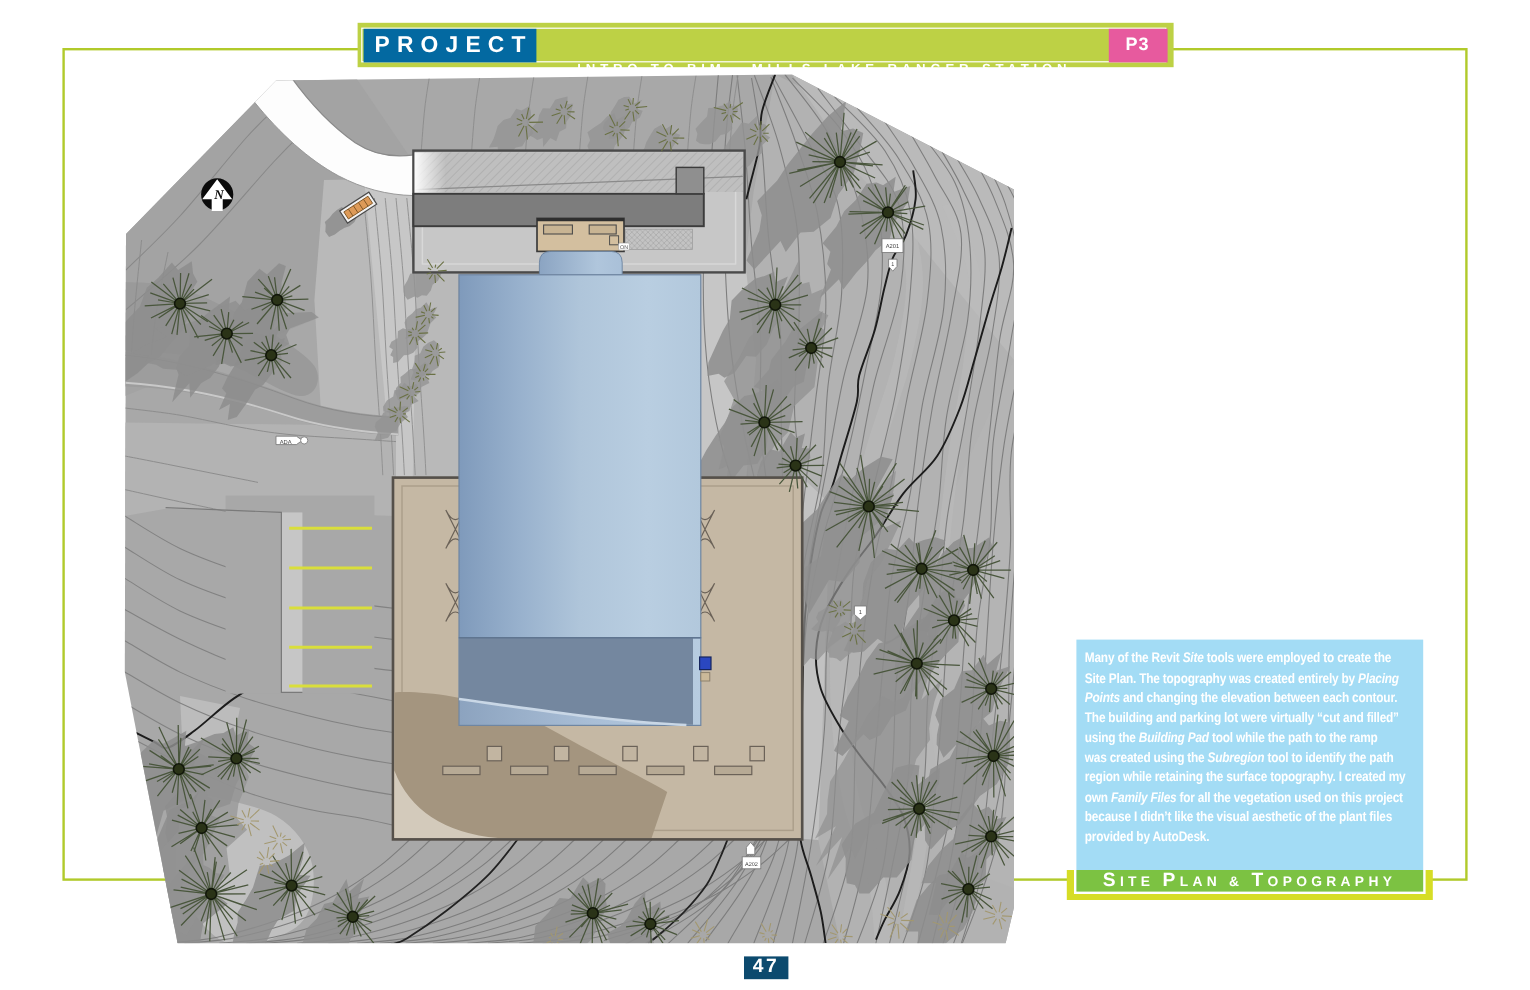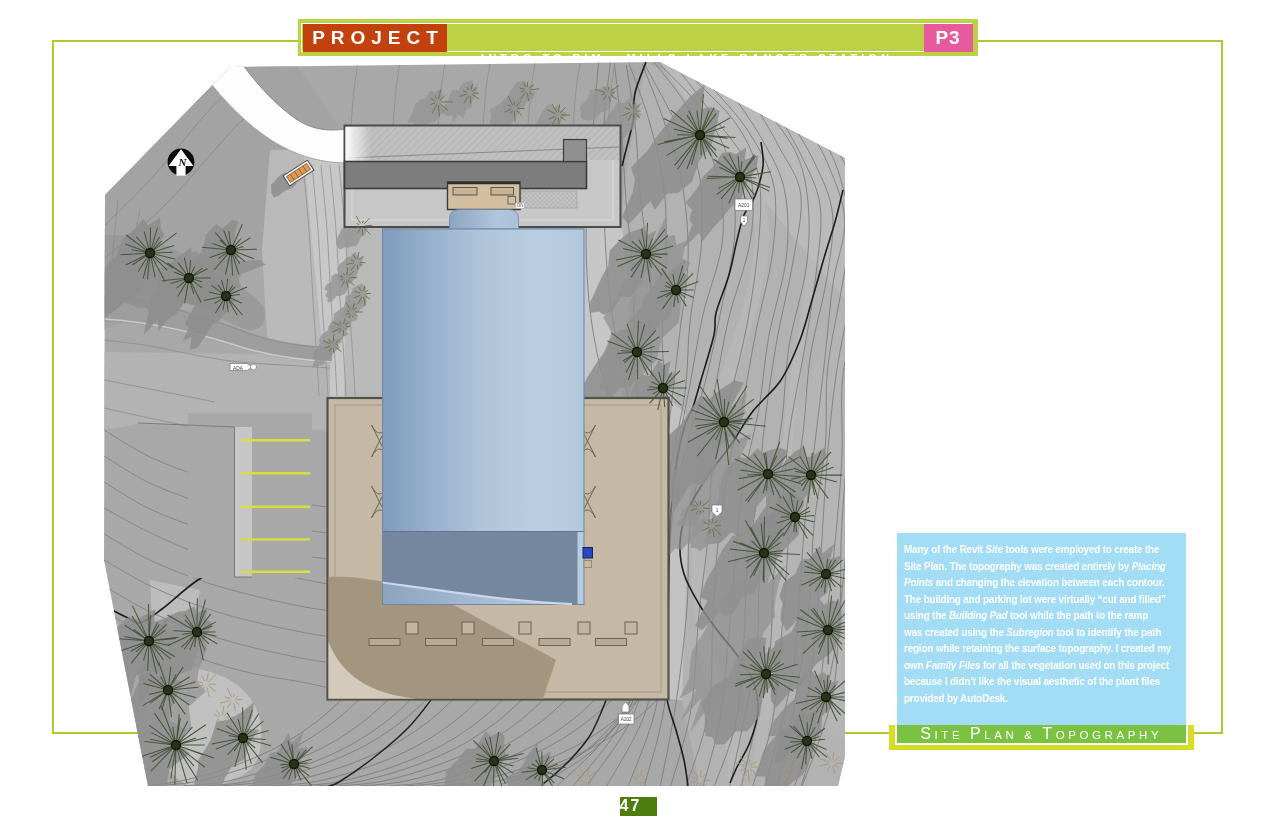--- a/index.html
+++ b/index.html
@@ -412,40 +412,40 @@
 </g>
 
 <circle cx="181" cy="162" r="13.4" fill="#0b0b0b"></circle>
 <path d="M181,149.3 L193.5,166 L185.6,166 L185.6,175.8 L176.4,175.8 L176.4,166 L168.5,166 Z" fill="#fff"></path>
 <text x="182.5" y="165.5" font-size="11" font-style="italic" font-weight="bold" fill="#0b0b0b" text-anchor="middle" font-family="Liberation Serif, serif">N</text>
 </svg>
 
 <div class="abs" style="left:297.5px;top:19px;width:680px;height:37px;background:#bdd145;"></div>
 <div class="abs" style="left:301px;top:22.5px;width:671px;height:29px;border:1.8px solid #fff;box-sizing:border-box;"></div>
 
-<div class="abs" style="left:303px;top:24px;width:144px;height:27.5px;background:#c2410c;color:#fff;font-weight:bold;font-size:19px;letter-spacing:6px;text-align:center;line-height:27px;text-indent:6px;">PROJECT</div>
+<div class="abs" style="left:303px;top:24px;width:144px;height:27.5px;background:#0369a1;color:#fff;font-weight:bold;font-size:19px;letter-spacing:6px;text-align:center;line-height:27px;text-indent:6px;">PROJECT</div>
 
 <div class="abs" style="left:447px;top:24px;width:476px;height:27.5px;color:#fff;font-weight:bold;font-size:11px;letter-spacing:4px;text-align:center;line-height:28px;text-indent:4px;margin-top:20px;">INTRO TO BIM - MILLS LAKE RANGER STATION</div>
 
-<div class="abs" style="left:923.5px;top:24px;width:49px;height:27.5px;background:#e75a9e;color:#fff;font-weight:bold;font-size:19px;letter-spacing:1px;text-align:center;line-height:27px;">P3</div>
+<div class="abs" style="left:923.5px;top:24px;width:49px;height:27.5px;background:#e75a9e;color:#fff;font-weight:bold;font-size:15px;letter-spacing:1px;text-align:center;line-height:27px;">P3</div>
 
 <div class="abs" style="left:897px;top:533px;width:289px;height:191.5px;background:#a3dcf5;"></div>
 <div class="abs" style="left:903.5px;top:541px;width:330px;color:#fff;font-weight:bold;font-size:11.5px;letter-spacing:-0.2px;transform:scaleX(0.86);transform-origin:left top;">
 <style>.bl{height:16.5px;line-height:16.5px;white-space:nowrap;}</style>
 <div class="bl">Many of the Revit <i>Site</i> tools were employed to create the</div>
     <div class="bl">Site Plan. The topography was created entirely by <i>Placing</i></div>
     <div class="bl"><i>Points</i> and changing the elevation between each contour.</div>
     <div class="bl">The building and parking lot were virtually “cut and filled”</div>
     <div class="bl">using the <i>Building Pad</i> tool while the path to the ramp</div>
     <div class="bl">was created using the <i>Subregion</i> tool to identify the path</div>
     <div class="bl">region while retaining the surface topography. I created my</div>
     <div class="bl">own <i>Family Files</i> for all the vegetation used on this project</div>
     <div class="bl">because I didn’t like the visual aesthetic of the plant files</div>
     <div class="bl">provided by AutoDesk.</div>
 </div>
 
 <div class="abs" style="left:889px;top:724.5px;width:305px;height:25px;background:#d6dd26;"></div>
 <div class="abs" style="left:894.5px;top:724.5px;width:293.5px;height:20px;background:#fff;"></div>
 
-<div class="abs" style="left:896.5px;top:724.5px;width:289.5px;height:18px;background:#7cc242;color:#fff;text-align:center;white-space:nowrap;font-weight:normal;letter-spacing:3.6px;line-height:18px;">
+<div class="abs" style="left:896.5px;top:724.5px;width:289.5px;height:18px;background:#7cc242;color:#fff;text-align:center;white-space:nowrap;font-weight:bold;letter-spacing:3.6px;line-height:18px;">
 <span style="font-size:16px;">S</span><span style="font-size:11.5px;">ITE&nbsp;</span><span style="font-size:16px;">P</span><span style="font-size:11.5px;">LAN&nbsp;&amp;&nbsp;</span><span style="font-size:16px;">T</span><span style="font-size:11.5px;">OPOGRAPHY</span>
 </div>
 
-<div class="abs" style="left:619.5px;top:797px;width:37.5px;height:18.5px;background:#4d7c0f;color:#fff;font-weight:bold;font-size:16px;line-height:18.5px;letter-spacing:2px;">47</div>
+<div class="abs" style="left:619.5px;top:797px;width:37.5px;height:18.5px;background:#0c4a6e;color:#fff;font-weight:bold;font-size:16px;text-align:center;line-height:18.5px;letter-spacing:2px;">47</div>
 </body></html>

